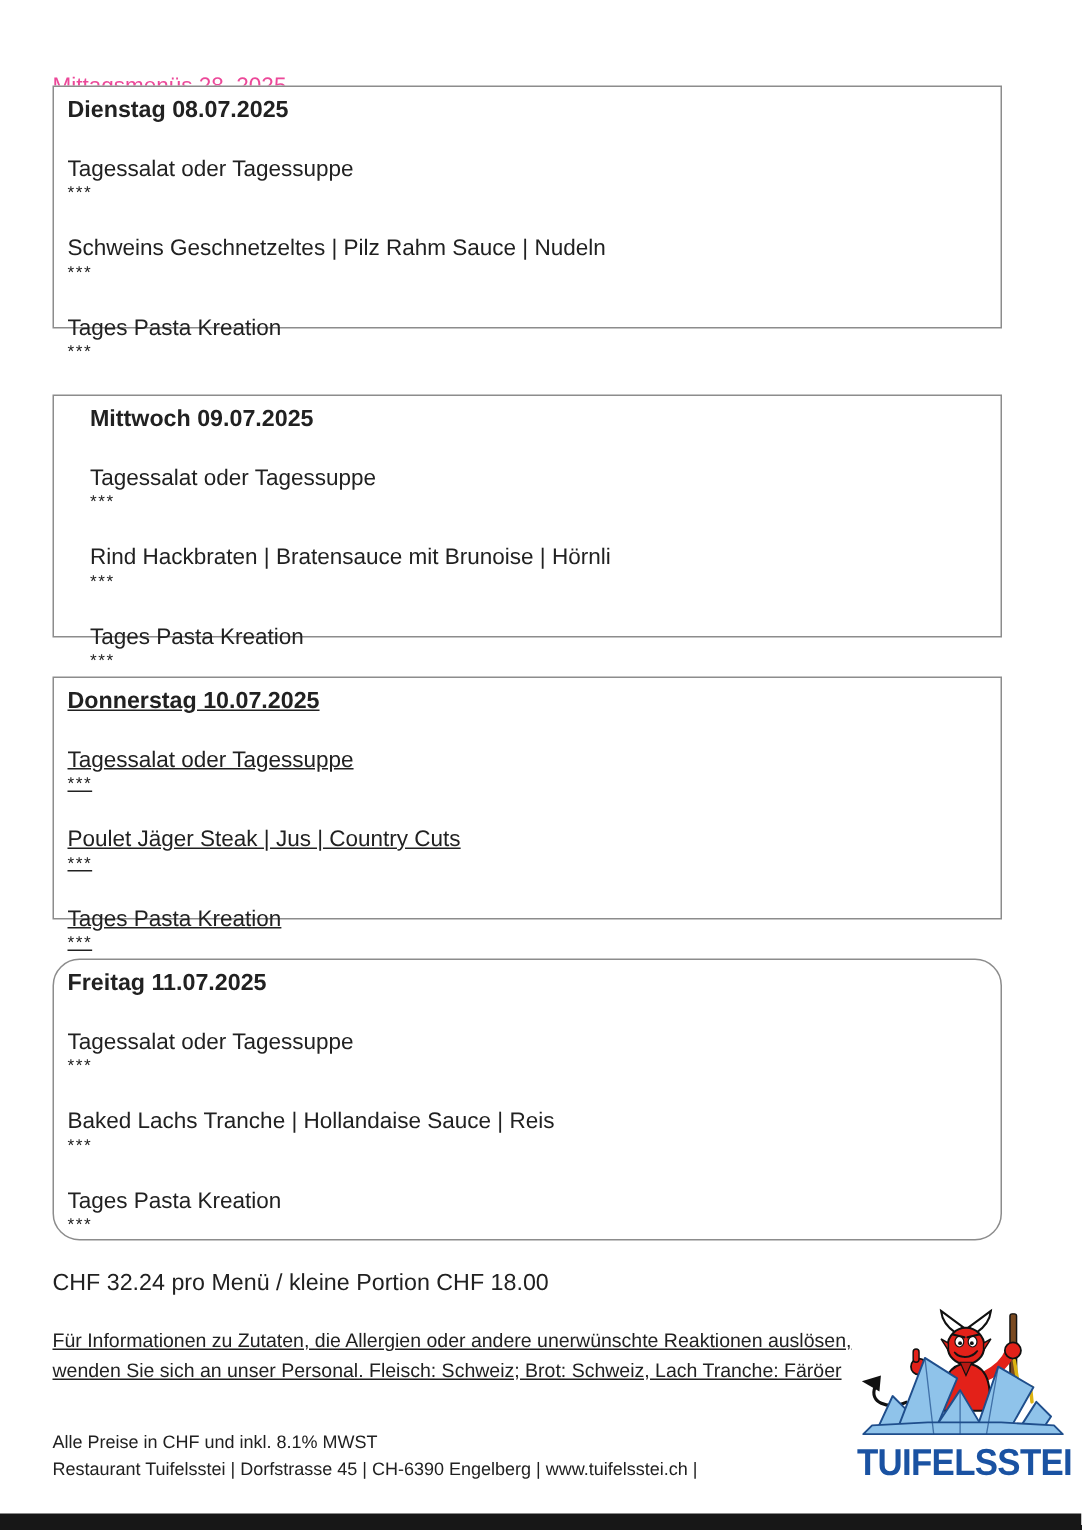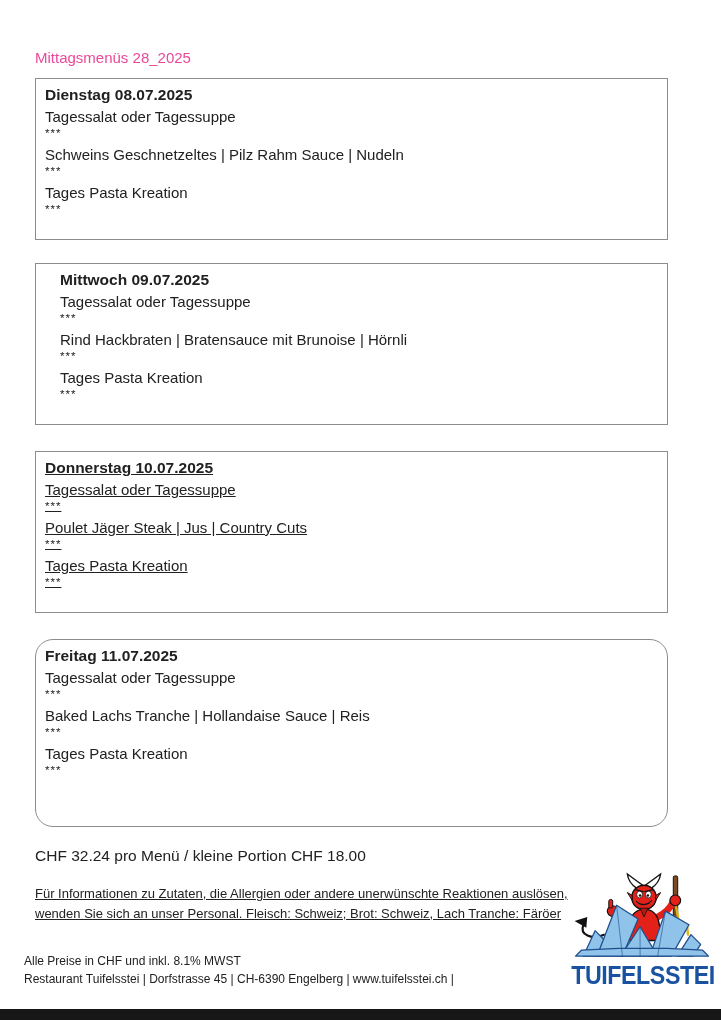--- a/index.html
+++ b/index.html
@@ -21,34 +21,34 @@
   }
   .day-box {
     position: absolute;
     left: 35px;
     width: 633px;
     height: 162px;
     border: 1px solid #8c8c8c;
     background: #ffffff;
     padding: 6px 9px 0 9px;
   }
-  .day-box.pos-0 { top: 78px; }
+  .day-box.pos-0 { top: 57px; }
   .day-box.pos-1 { top: 263px; padding-left: 24px; }
   .day-box.pos-2 { top: 451px; text-decoration: underline; }
   .day-box.pos-3 { top: 639px; height: 188px; border-radius: 18px; }
   .day-header {
     font-weight: bold;
     font-size: 15.5px;
     line-height: 20px;
     margin-bottom: 2px;
   }
   .menu-line {
     font-size: 15px;
     line-height: 19px;
-    margin-top: 2px;
+    margin-top: 19px;
   }
   .stars {
     font-size: 11.5px;
     line-height: 15px;
     letter-spacing: 1px;
     margin-bottom: 4px;
   }
   .pricing-line {
     position: absolute;
     left: 35px;
@@ -60,21 +60,21 @@
     position: absolute;
     left: 35px;
     top: 884px;
     width: 540px;
     font-size: 13px;
     line-height: 19.5px;
     text-decoration: underline;
   }
   .footer {
     position: absolute;
-    left: 24px;
+    left: 35px;
     top: 952px;
     font-size: 12px;
     line-height: 18px;
   }
   .logo {
     position: absolute;
     left: 558px;
     top: 872px;
     width: 170px;
     text-align: center;

